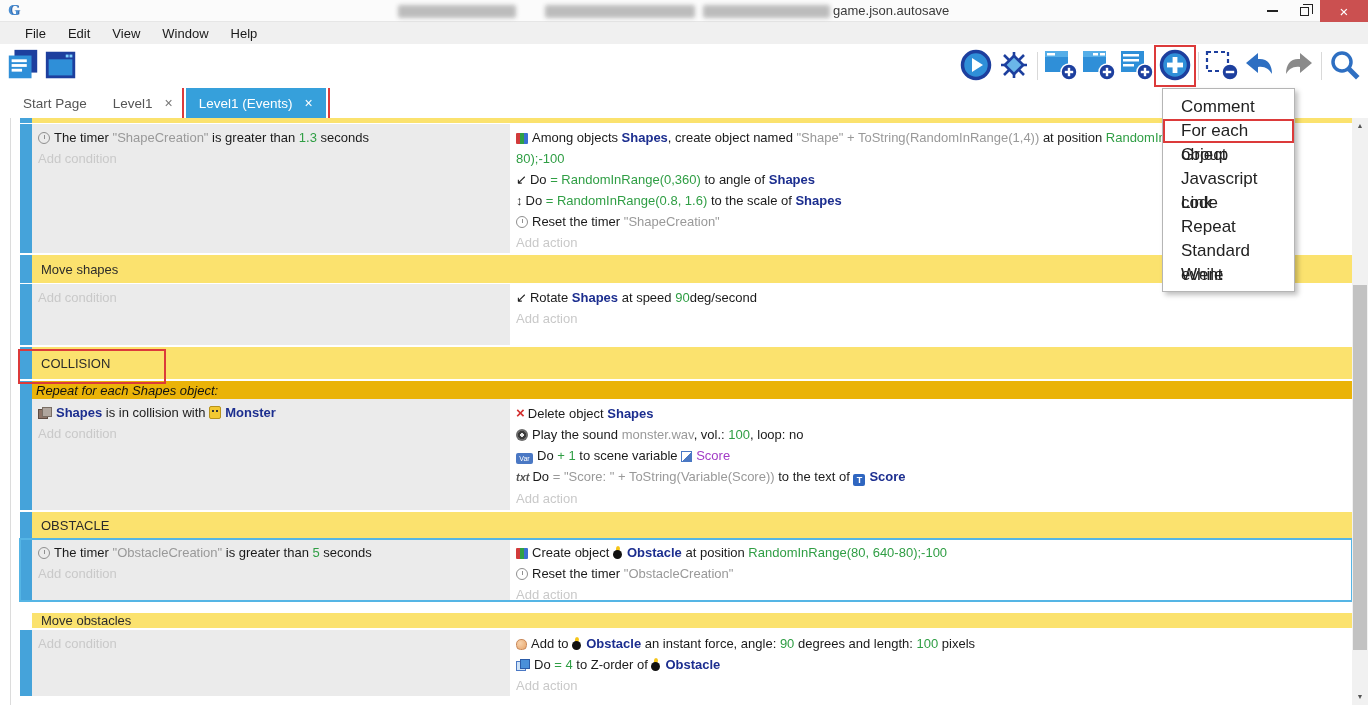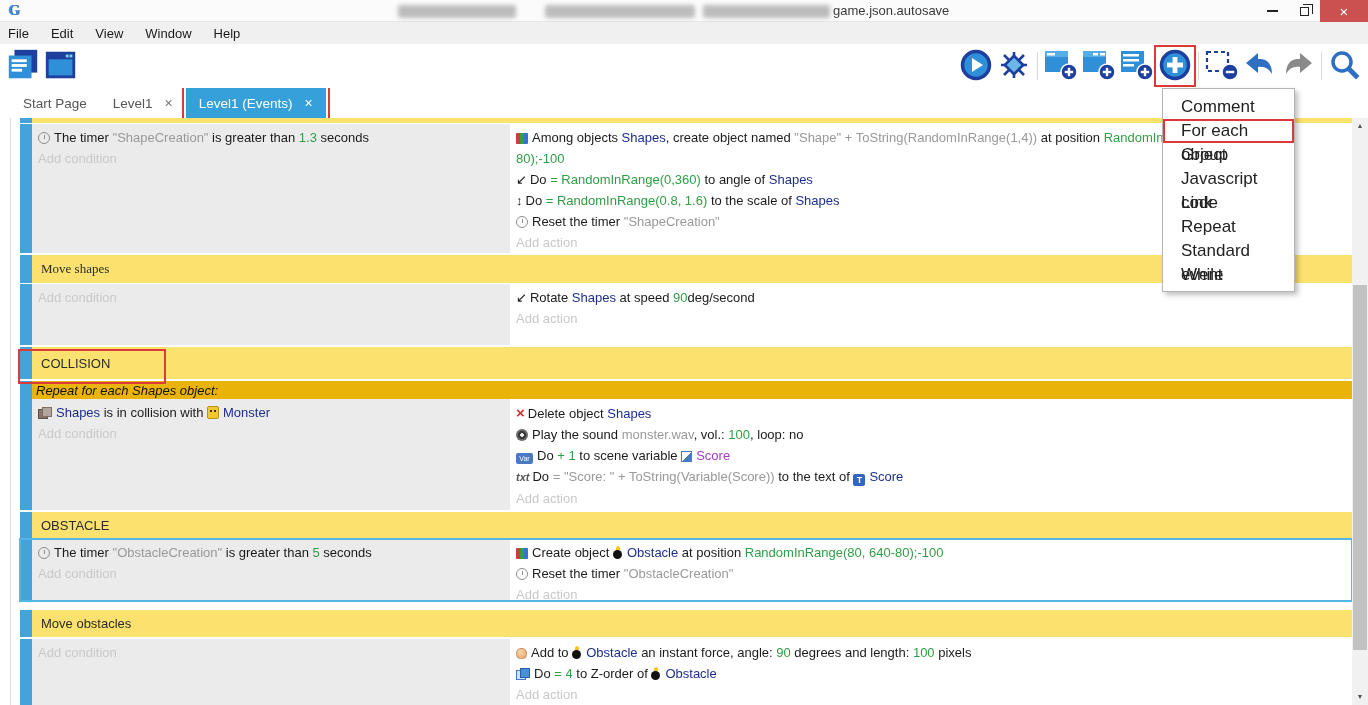--- a/index.html
+++ b/index.html
@@ -12,21 +12,21 @@
   .blurbar { position:absolute; top:5px; height:13px; background:#bcbcbc; border-radius:2px; filter:blur(2px); }
   .title-text { position:absolute; left:833px; top:3px; font-size:13px; color:#3a3a3a; }
   .winbtns { position:absolute; right:0; top:0; height:22px; display:flex; }
   .winbtn { width:32px; height:22px; display:flex; align-items:center; justify-content:center; }
   .wb-min-glyph { width:11px; height:2px; background:#222; }
   .wb-max-glyph { width:9px; height:9px; border:1.5px solid #222; position:relative; background:#fbfbfb; }
   .wb-max-glyph::before { content:""; position:absolute; left:2px; top:-4px; width:9px; height:9px; border:1.5px solid #222; border-left:none; border-bottom:none; }
   .winbtn.close { width:48px; background:#cb5050; color:#fff; font-size:15px; }
 
   
-  .menubar { height:22px; background:#f0f0f0; display:flex; align-items:center; padding-left:8px;text-align:right; }
+  .menubar { height:22px; background:#f0f0f0; display:flex; align-items:center; padding-left:25px;text-align:right; }
   .mb-item { margin-right:22px; color:#1a1a1a; cursor:default; }
 
   
   .toolbar { height:44px; background:#fff; position:relative; }
   .tb-left { position:absolute; left:4px; top:3px; display:flex; align-items:center; }
   .tb-right { position:absolute; right:4px; top:3px; display:flex; align-items:center; }
   .tb-btn { width:38px; height:38px; border:none; background:transparent; display:flex; align-items:center; justify-content:center; padding:0; }
   .tb-sep { width:1px; height:28px; background:#d9d9d9; margin:0 4px; }
   .tb-btn.annotated { outline:2px solid #dc3a3a; outline-offset:0px; }
 
@@ -49,21 +49,21 @@
   .row.comment .cbody { flex:1; background:#fbe26e; display:flex; align-items:center; padding-left:9px; color:#2b2b2b; }
   .row.strip .cbody { flex:1; background:#fbe26e; }
   .cond { width:478px; flex:none; background:#ebebeb; padding:3px 6px 0 6px; }
   .acts { flex:1; background:#fff; padding:3px 6px 0 6px; }
   .fcol { flex:1; display:flex; flex-direction:column; }
   .fhdr { background:#eab308; padding:2px 6px 1px 4px; color:#111;font-style:italic; }
   .frow { flex:1; display:flex; align-items:stretch; }
   .row.selected { outline:2px solid #55b5e5; outline-offset:-1px; }
   .line { line-height:21px; white-space:normal; }
   .seg { color:#1b1b1b; }
-  .seg-obj { color:#1c2e8f; font-weight:normal; }
+  .seg-obj { color:#1c2e8f; font-weight:bold; }
   .seg-g { color:#2f9e44; }
   .seg-q { color:#999; }
   .seg-var { color:#a23bc6; }
   .seg-ph { color:#c9c9c9; }
 
   
   .ic { display:inline-block; vertical-align:-2px; margin-right:4px; }
   .ic-timer { width:12px; height:12px; border:1px solid #8f8f8f; border-radius:50%; position:relative; }
   .ic-timer::after { content:""; position:absolute; left:5px; top:2px; width:1px; height:4px; background:#8f8f8f; }
   .ic-create { width:12px; height:11px; border-radius:1px; background:linear-gradient(90deg,#d23b3b 0 4px,#2fa046 4px 8px,#3a6fd2 8px 12px); }
@@ -262,21 +262,21 @@
           <div class="line"><span class="seg seg-ph">Add condition</span></div>
         </div>
         <div class="acts">
           <div class="line"><span class="ic ic-create"></span><span class="seg">Among objects </span><span class="seg seg-obj">Shapes</span><span class="seg">, create object named </span><span class="seg seg-q">"Shape" + ToString(RandomInRange(1,4))</span><span class="seg"> at position </span><span class="seg seg-g">RandomInRange(80, 640-</span><br><span class="seg seg-g">80);-100</span></div>
           <div class="line"><span class="ic tic tic-angle">↙</span><span class="seg">Do </span><span class="seg seg-g">= RandomInRange(0,360)</span><span class="seg"> to angle of </span><span class="seg seg-obj">Shapes</span></div>
           <div class="line"><span class="ic tic tic-scale">↕</span><span class="seg">Do </span><span class="seg seg-g">= RandomInRange(0.8, 1.6)</span><span class="seg"> to the scale of </span><span class="seg seg-obj">Shapes</span></div>
           <div class="line"><span class="ic ic-timer"></span><span class="seg">Reset the timer </span><span class="seg seg-q">"ShapeCreation"</span></div>
           <div class="line"><span class="seg seg-ph">Add action</span></div>
         </div>
       </div>
-      <div class="row comment tickable" style="height: 28px; margin-top: 2px; font-family: Liberation Serif, serif;">
+      <div class="row comment tickable" style="height: 28px; margin-top: 2px;">
         <div class="bluebar"></div>
         <div class="cbody">Move shapes</div>
       </div>
       <div class="row event tickable" style="height: 61px; margin-top: 1px;">
         <div class="bluebar"></div>
         <div class="cond">
           <div class="line"><span class="seg seg-ph">Add condition</span></div>
         </div>
         <div class="acts">
           <div class="line"><span class="ic tic tic-angle">↙</span><span class="seg">Rotate </span><span class="seg seg-obj">Shapes</span><span class="seg"> at speed </span><span class="seg seg-g">90</span><span class="seg">deg/second</span></div>
@@ -315,21 +315,21 @@
         <div class="cond">
           <div class="line"><span class="ic ic-timer"></span><span class="seg">The timer </span><span class="seg seg-q">"ObstacleCreation"</span><span class="seg"> is greater than </span><span class="seg seg-g">5</span><span class="seg"> seconds</span></div>
           <div class="line"><span class="seg seg-ph">Add condition</span></div>
         </div>
         <div class="acts">
           <div class="line"><span class="ic ic-create"></span><span class="seg">Create object </span><span class="ic ic-obstacle"></span><span class="seg seg-obj">Obstacle</span><span class="seg"> at position </span><span class="seg seg-g">RandomInRange(80, 640-80);-100</span></div>
           <div class="line"><span class="ic ic-timer"></span><span class="seg">Reset the timer </span><span class="seg seg-q">"ObstacleCreation"</span></div>
           <div class="line"><span class="seg seg-ph">Add action</span></div>
         </div>
       </div>
-      <div class="row comment tickable" style="height: 27px; margin-top: 9px;">
+      <div class="row comment tickable" style="height: 18px; margin-top: 9px; align-items: flex-end;">
         <div class="bluebar"></div>
         <div class="cbody">Move obstacles</div>
       </div>
       <div class="row event tickable" style="height: 66px; margin-top: 2px;">
         <div class="bluebar"></div>
         <div class="cond">
           <div class="line"><span class="seg seg-ph">Add condition</span></div>
         </div>
         <div class="acts">
           <div class="line"><span class="ic ic-force"></span><span class="seg">Add to </span><span class="ic ic-obstacle"></span><span class="seg seg-obj">Obstacle</span><span class="seg"> an instant force, angle: </span><span class="seg seg-g">90</span><span class="seg"> degrees and length: </span><span class="seg seg-g">100</span><span class="seg"> pixels</span></div>

